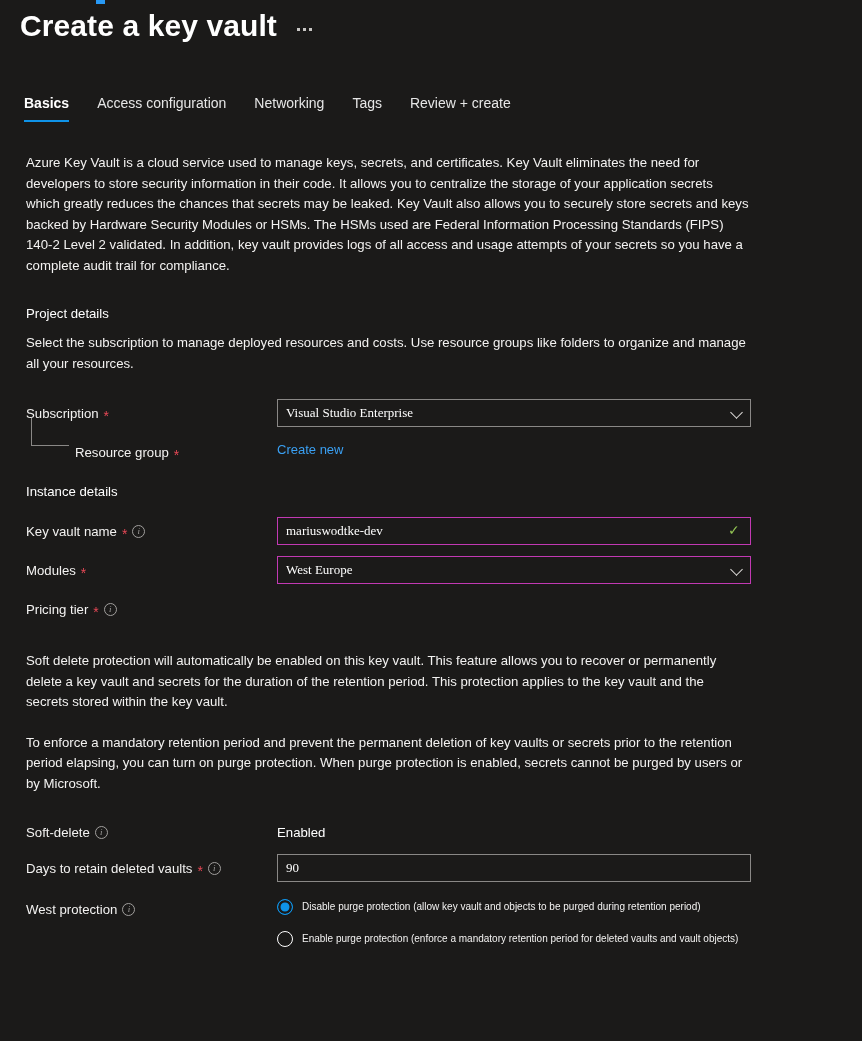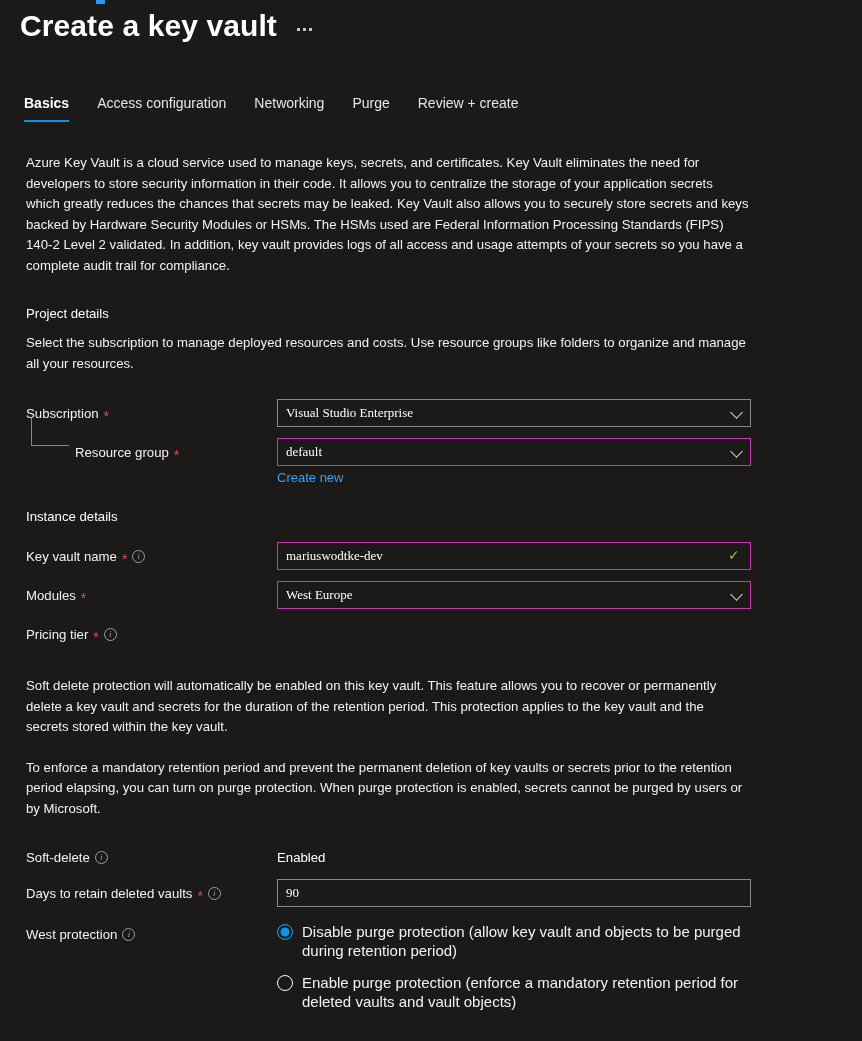--- a/index.html
+++ b/index.html
@@ -237,21 +237,21 @@
   }
   .radio-item.selected .radio-mark::after {
     content: "";
     position: absolute;
     left: 2.5px; top: 2.5px;
     width: 8px; height: 8px;
     border-radius: 50%;
     background: #0f93e8;
   }
   .radio-label {
-    font-size: 15px;
+    font-size: 10px;
     line-height: 19px;
     color: #f3f2f1;
     width: 456px;
   }
 </style>
 </head>
 <body>
 
 <div class="blade">
 
@@ -263,21 +263,21 @@
       <span></span>
       <span></span>
       <span></span>
     </div>
   </div>
 
   <div class="tabs">
     <div class="tab active">Basics</div>
     <div class="tab">Access configuration</div>
     <div class="tab">Networking</div>
-    <div class="tab">Purge</div>
+    <div class="tab">Tags</div>
     <div class="tab">Review + create</div>
   </div>
 
   <div class="content">
 
     <p class="para">Azure Key Vault is a cloud service used to manage keys, secrets, and certificates. Key Vault eliminates the need for developers to store security information in their code. It allows you to centralize the storage of your application secrets which greatly reduces the chances that secrets may be leaked. Key Vault also allows you to securely store secrets and keys backed by Hardware Security Modules or HSMs. The HSMs used are Federal Information Processing Standards (FIPS) 140-2 Level 2 validated. In addition, key vault provides logs of all access and usage attempts of your secrets so you have a complete audit trail for compliance.</p>
 
     <div style="height:29px"></div>
     <div class="section-title">Project details</div>
     <div style="height:10px"></div>
@@ -299,24 +299,20 @@
 
     <div style="height:11px"></div>
     <div class="row">
       <div class="row-label">
         <span class="tree-connector"></span>
         <span style="display:inline-block;width:44px"></span>
         <span class="lbl-text">Resource group</span>
         <span class="req">*</span>
       </div>
       <div class="field">
-        <div class="control focused">
-          <span>default</span>
-          <span class="chevron"></span>
-        </div>
         <a class="link">Create new</a>
       </div>
     </div>
 
     <div style="height:22px"></div>
     <div class="section-title">Instance details</div>
 
     <div style="height:16px"></div>
     <div class="row">
       <div class="row-label">

